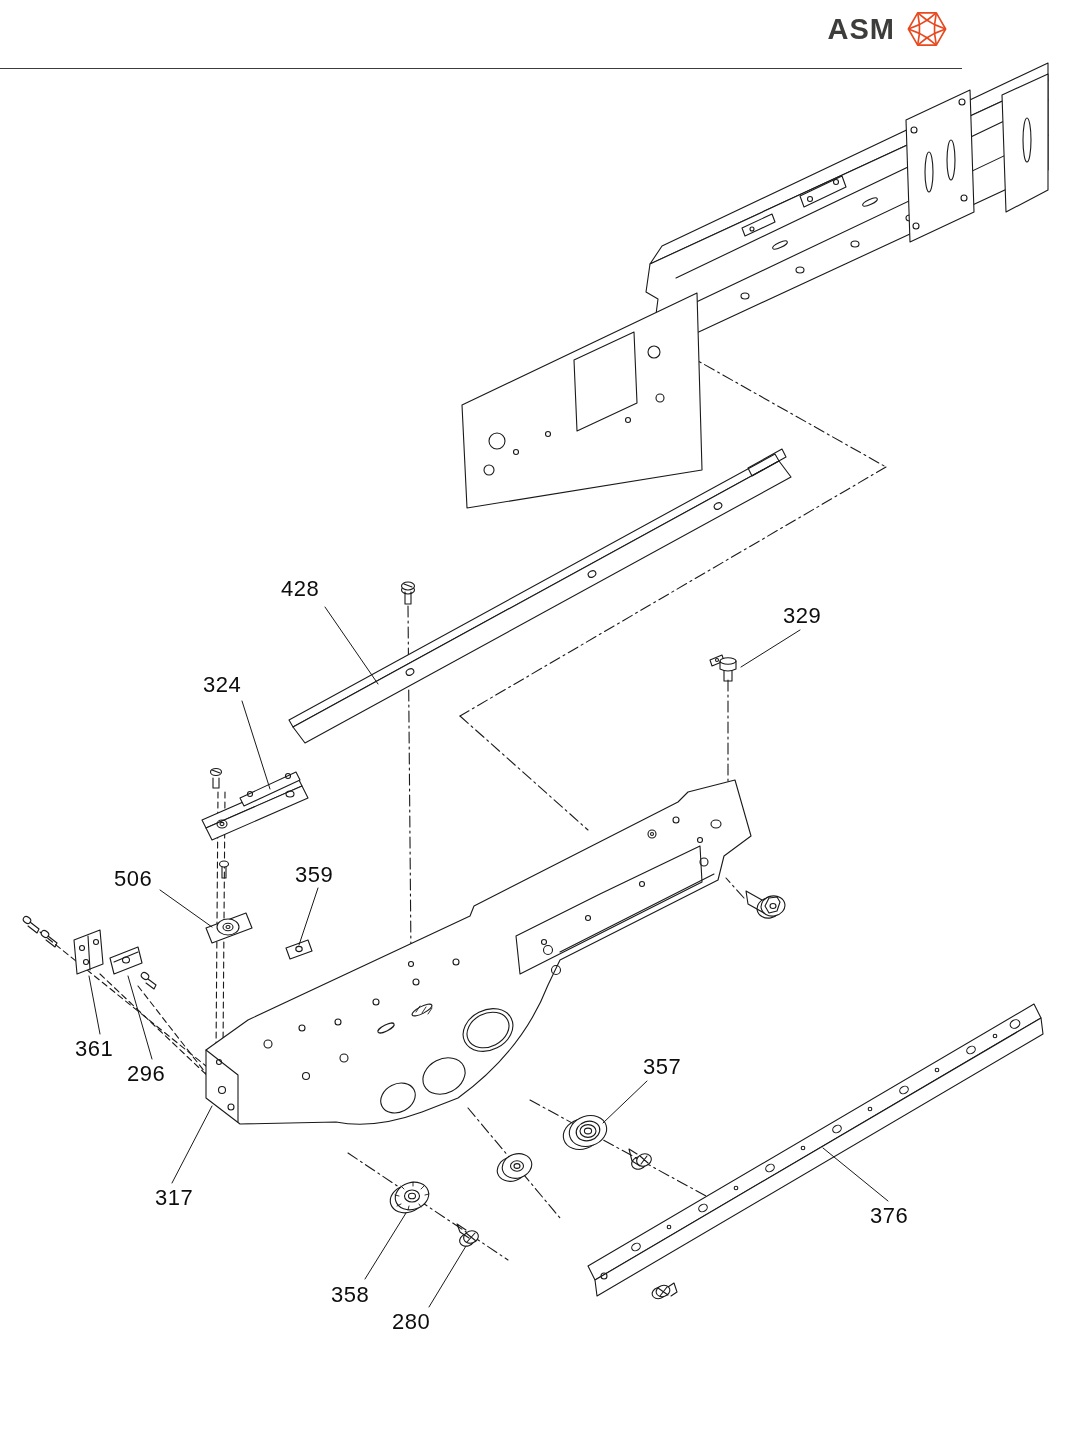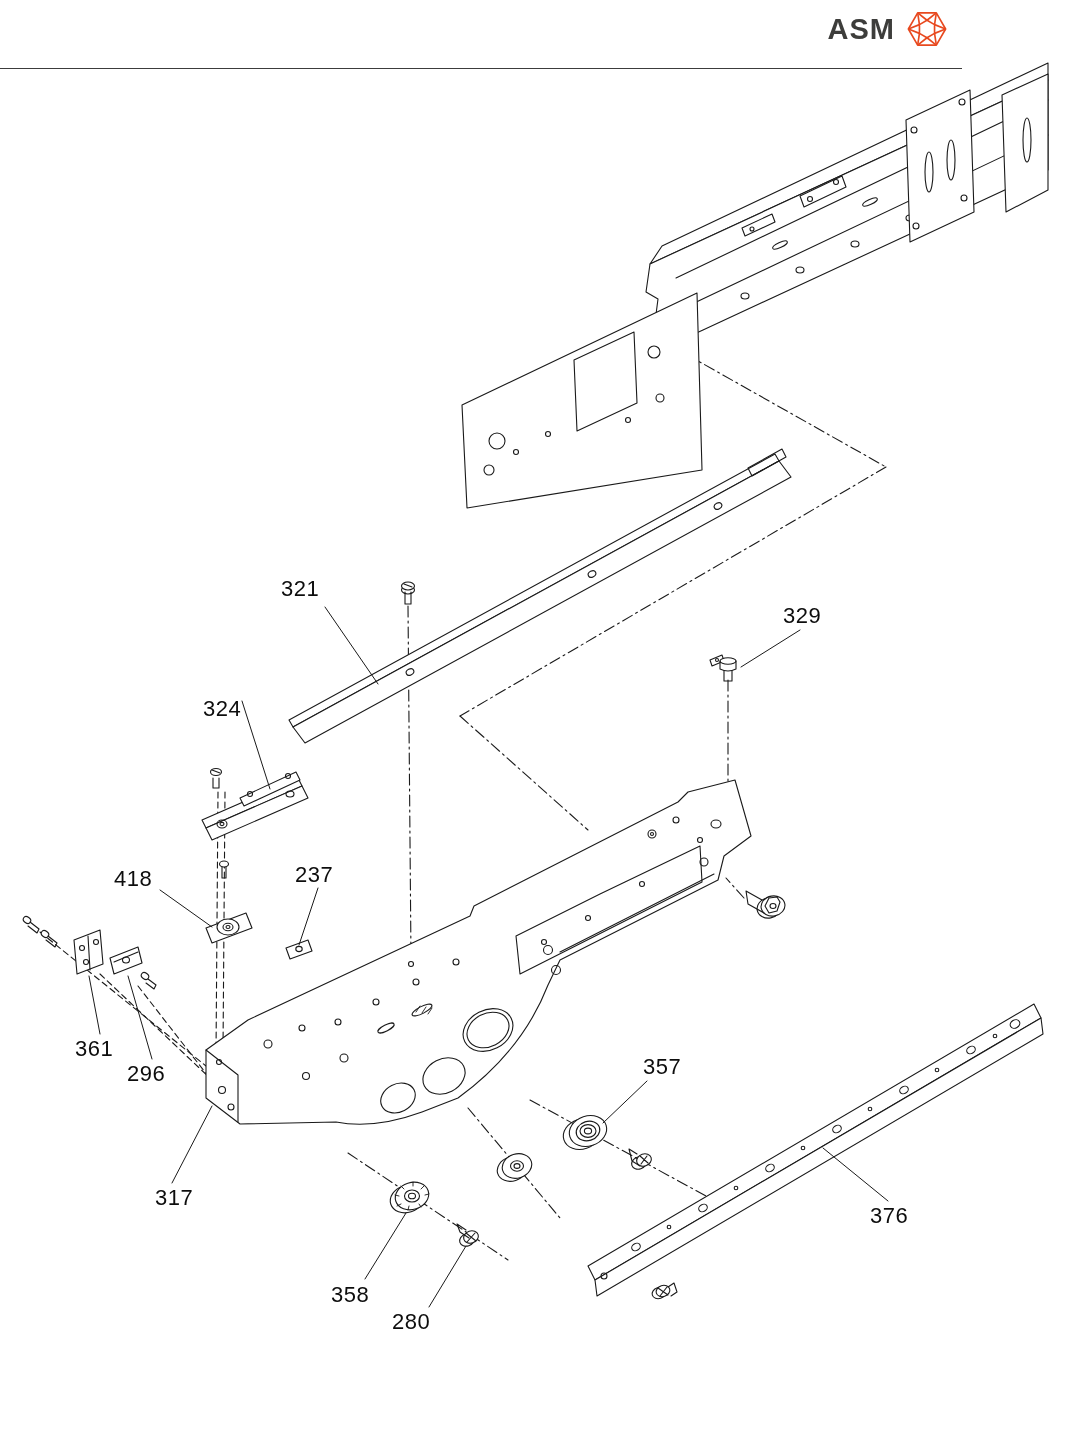--- a/index.html
+++ b/index.html
@@ -290,25 +290,25 @@
       <path d="M172 1183 L212 1106"></path>
       <path d="M647 1081 L603 1123"></path>
       <path d="M888 1201 L823 1148"></path>
       <path d="M365 1279 L406 1213"></path>
       <path d="M429 1307 L466 1246"></path>
     </g>
   </g>
 </svg>
 
 <div>
-  <div class="callout" style="left:281px;top:576px">321</div>
+  <div class="callout" style="left:281px;top:576px">428</div>
   <div class="callout" style="left:783px;top:603px">329</div>
-  <div class="callout" style="left:203px;top:696px">324</div>
-  <div class="callout" style="left:114px;top:866px">418</div>
-  <div class="callout" style="left:295px;top:862px">237</div>
+  <div class="callout" style="left:203px;top:672px">324</div>
+  <div class="callout" style="left:114px;top:866px">506</div>
+  <div class="callout" style="left:295px;top:862px">359</div>
   <div class="callout" style="left:75px;top:1036px">361</div>
   <div class="callout" style="left:127px;top:1061px">296</div>
   <div class="callout" style="left:155px;top:1185px">317</div>
   <div class="callout" style="left:643px;top:1054px">357</div>
   <div class="callout" style="left:870px;top:1203px">376</div>
   <div class="callout" style="left:331px;top:1282px">358</div>
   <div class="callout" style="left:392px;top:1309px">280</div>
 </div>
 
 </body></html>

